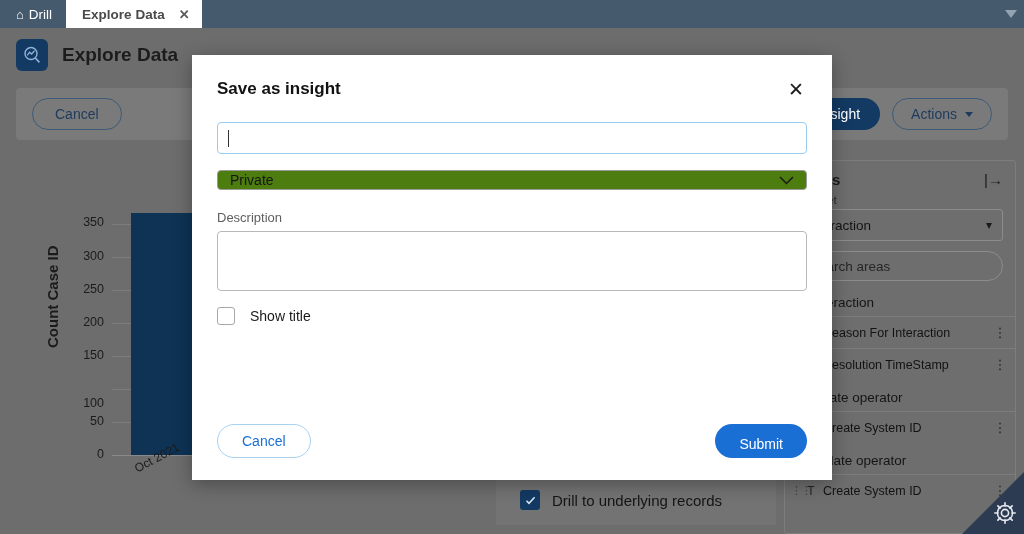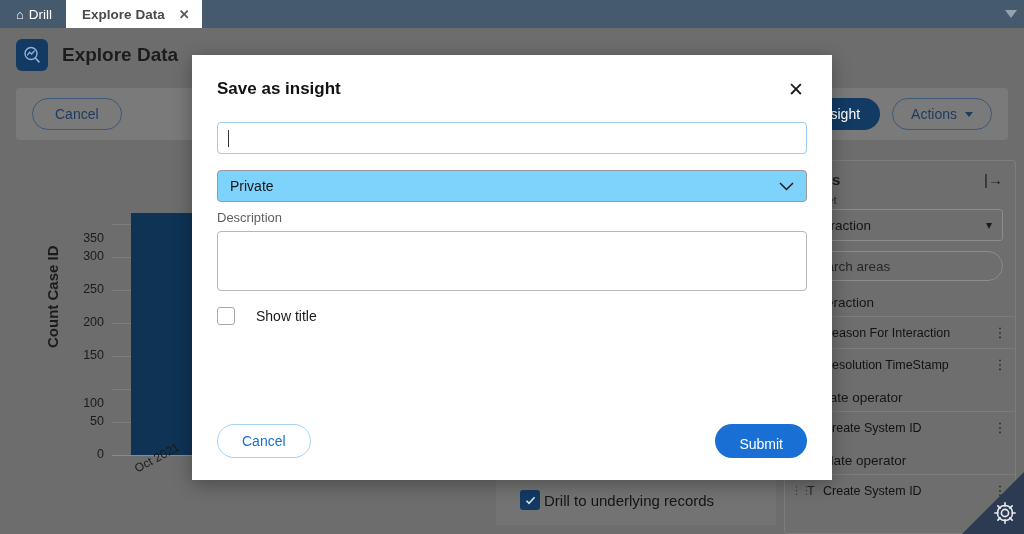--- a/index.html
+++ b/index.html
@@ -140,21 +140,21 @@
     transform: rotate(-28deg);
     transform-origin: left top;
     white-space: nowrap;
   }
 
   
   .bottom-strip {
     position: absolute; top: 475px; left: 496px;
     width: 280px; height: 50px;
     background: #737373;
-    display: flex; align-items: center; gap: 4px;
+    display: flex; align-items: center; gap: 12px;
     padding-left: 24px;
   }
   .cb-checked {
     width: 20px; height: 20px; border-radius: 3px;
     background: #123a63;
     display: flex; align-items: center; justify-content: center;
   }
   .cb-checked svg { display: block; }
   .strip-label { font-size: 15px; color: #151515; }
 
@@ -259,32 +259,32 @@
     border: 1px solid #9ccdf0; border-radius: 4px;
     background: #fff;
     display: flex; align-items: center; padding: 0 10px;
     margin-bottom: 16px;
   }
   .caret {
     width: 1px; height: 17px; background: #333;
     animation: none;
   }
   .select-box {
-    height: 32px; width: 100%;
+    height: 20px; width: 100%;
     border: 1px solid #9a9a9a; border-radius: 4px;
     display: flex; align-items: center; justify-content: space-between;
     padding: 0 12px; font-size: 14px; color: #161616;
-    margin-bottom: 8px; cursor: pointer; background: #7dd3fc;
+    margin-bottom: 20px; cursor: pointer; background: #4d7c0f;
   }
   .textarea-box {
     height: 60px; width: 100%;
     border: 1px solid #b8b8b8; border-radius: 4px;
     background: #fff; margin-bottom: 16px; cursor: text;
   }
-  .cb-row { display: flex; align-items: center; gap: 21px; margin-top: 2px; }
+  .cb-row { display: flex; align-items: center; gap: 15px; margin-top: 2px; }
   .cb-empty {
     width: 18px; height: 18px; border-radius: 3px;
     border: 1px solid #a8a8a8; background: #fff; cursor: pointer;
   }
   .cb-label { font-size: 14px; color: #191919; }
   .modal-footer {
     position: absolute; left: 25px; right: 25px; bottom: 22px;
     display: flex; align-items: center; justify-content: space-between;
   }
   .btn-cancel-modal {
@@ -347,21 +347,21 @@
     <div class="chart-area">
       <div class="y-axis-title">Count Case ID</div>
       <div class="yticks-col" id="yticks">
           <div class="ytick" style="top: 295px;">0</div>
           <div class="ytick" style="top: 262.067px;">50</div>
           <div class="ytick" style="top: 219px; margin-top: 25px;">100</div>
           <div class="ytick" style="top: 196.2px;">150</div>
           <div class="ytick" style="top: 163.267px;">200</div>
           <div class="ytick" style="top: 130.333px;">250</div>
           <div class="ytick" style="top: 97.4px;">300</div>
-          <div class="ytick" style="top: 79px;">350</div>
+          <div class="ytick" style="top: 63px;">350</div>
         </div>
       <div class="plot" id="plot">
           <div class="gridline" style="top: 214.067px;"></div>
           <div class="gridline" style="top: 181.133px;"></div>
           <div class="gridline" style="top: 148.2px;"></div>
           <div class="gridline" style="top: 115.267px;"></div>
           <div class="gridline" style="top: 82.3333px;"></div>
           <div class="gridline" style="top: 49.4px;"></div>
           <div class="gridline" style="top: 16.4667px;"></div>
           <div class="bar" title="Oct 2021: 368" style="left: 18.6px; width: 86.8px; height: 242.389px; background: rgb(14, 51, 85);"></div>

